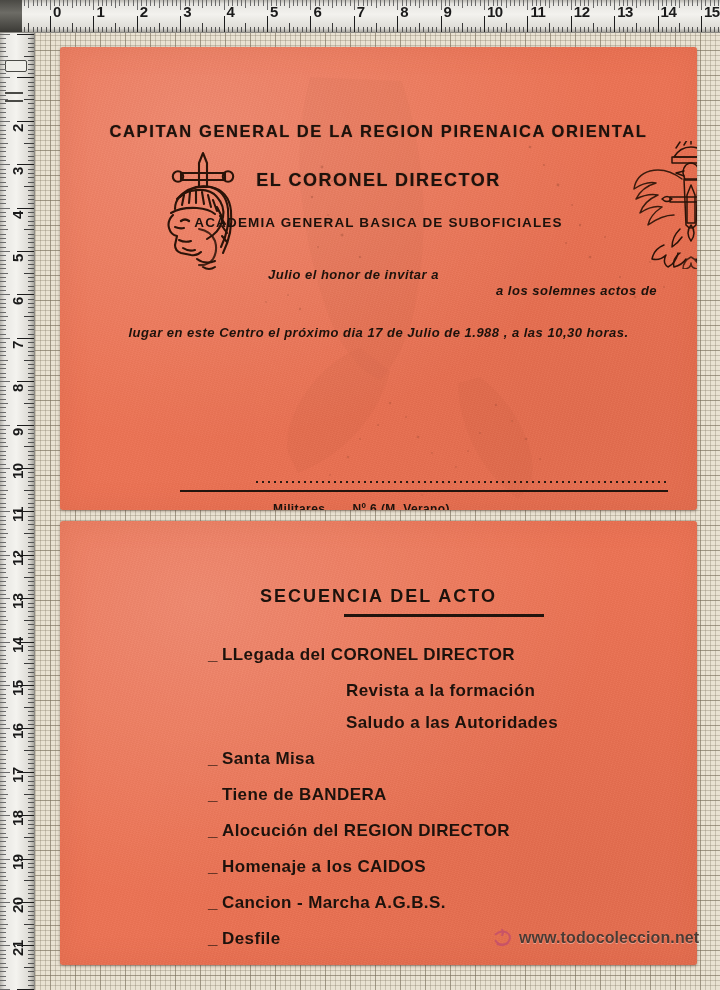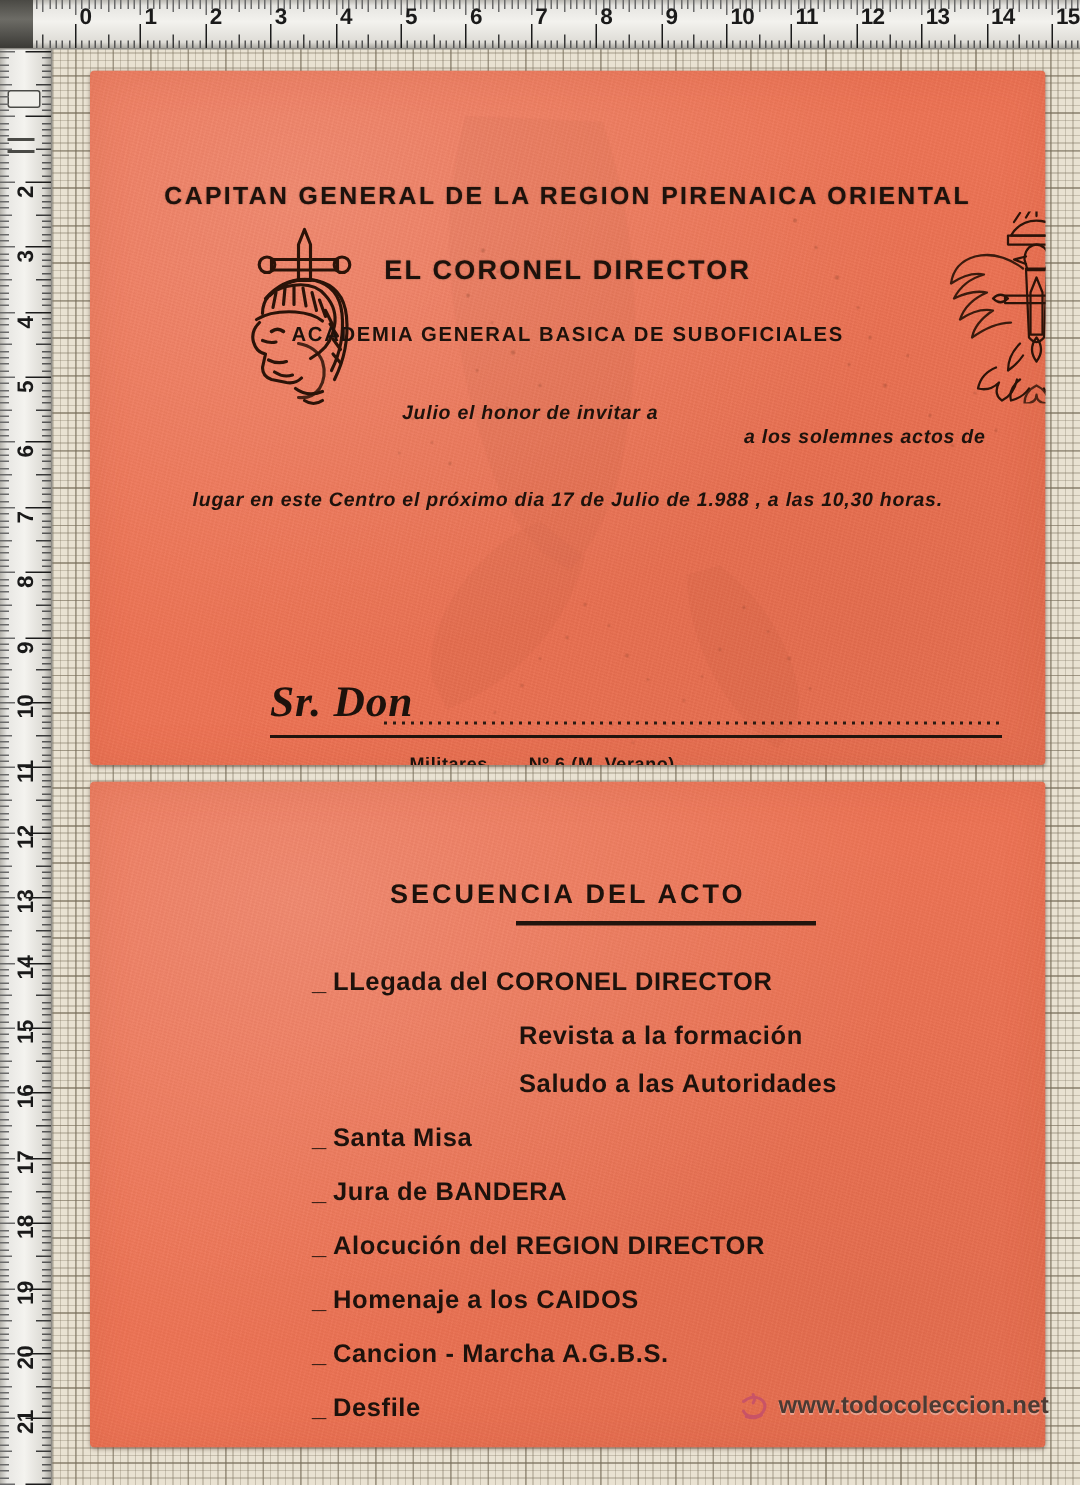--- a/index.html
+++ b/index.html
@@ -313,21 +313,20 @@
     </div>
 
     <div class="t sans" id="hdr-line1">CAPITAN  GENERAL  DE  LA  REGION  PIRENAICA  ORIENTAL</div>
     <div class="t sans" id="hdr-line3">EL CORONEL DIRECTOR</div>
     <div class="t sans" id="hdr-line5">ACADEMIA GENERAL BASICA  DE  SUBOFICIALES</div>
 
     <div class="t sans bodyline" id="body-r1a">Julio  el  honor  de  invitar  a</div>
     <div class="t sans bodyline" id="body-r1b">a  los  solemnes  actos  de</div>
     <div class="t sans bodyline" id="body-r3">lugar  en  este  Centro   el  próximo  dia   17  de  Julio de 1.988 ,  a  las  10,30 horas.</div>
 
-    <div class="t" id="srdon">Sr. Don</div>
     <div id="dots-line"></div>
     <div id="rule-line"></div>
 
     <div class="t sans" id="lbl-militares">
       <span>Militares.</span>
       <span style="display:inline-block;width:16px;"></span>
       <span>Nº 6 (M. Verano)</span>
     </div>
 
   </div>
@@ -336,21 +335,21 @@
 <div class="card" id="card-back">
   <div class="card-inner">
     <div class="t sans" id="seq-title">SECUENCIA DEL ACTO</div>
     <div id="seq-title-rule"></div>
 
     <div id="sequence-list">
         <div class="seq" style="top: 124px;"><span class="dash">_</span><span>LLegada  del  CORONEL  DIRECTOR</span></div>
         <div class="seq indent" style="top: 160px;"><span>Revista  a  la  formación</span></div>
         <div class="seq indent" style="top: 192px;"><span>Saludo  a  las  Autoridades</span></div>
         <div class="seq" style="top: 228px;"><span class="dash">_</span><span>Santa Misa</span></div>
-        <div class="seq" style="top: 264px;"><span class="dash">_</span><span>Jura  de  BANDERA</span></div>
+        <div class="seq" style="top: 264px;"><span class="dash">_</span><span>Tiene  de  BANDERA</span></div>
         <div class="seq" style="top: 300px;"><span class="dash">_</span><span>Alocución  del  REGION DIRECTOR</span></div>
         <div class="seq" style="top: 336px;"><span class="dash">_</span><span>Homenaje  a los  CAIDOS</span></div>
         <div class="seq" style="top: 372px;"><span class="dash">_</span><span>Cancion - Marcha   A.G.B.S.</span></div>
         <div class="seq" style="top: 408px;"><span class="dash">_</span><span>Desfile</span></div>
       </div>
   </div>
 </div>
 
 <div id="ruler-top">
   <div class="endcap"></div>

